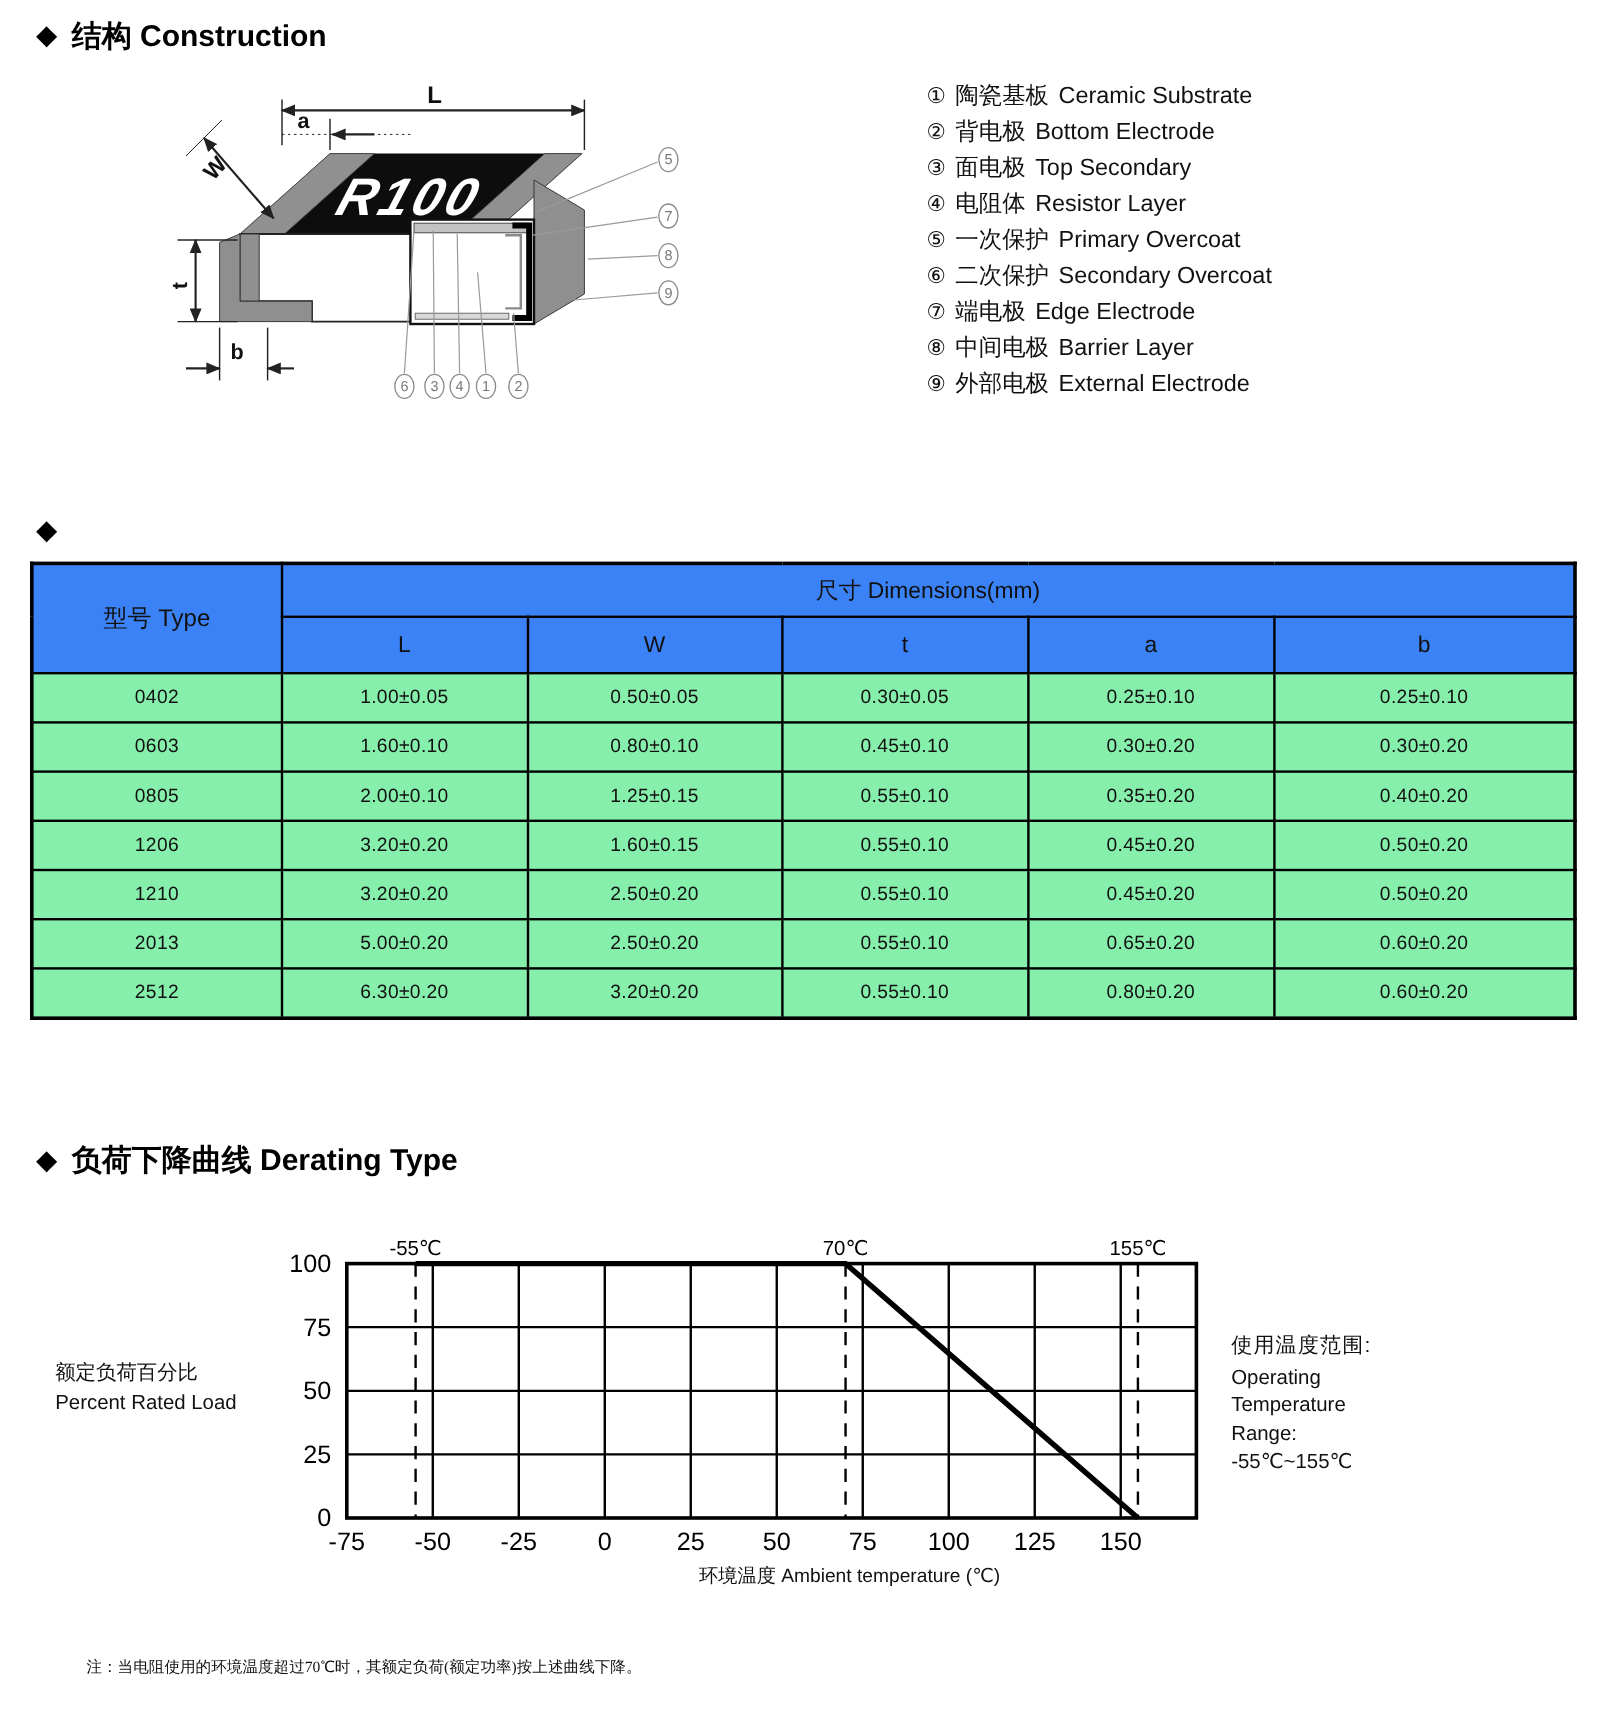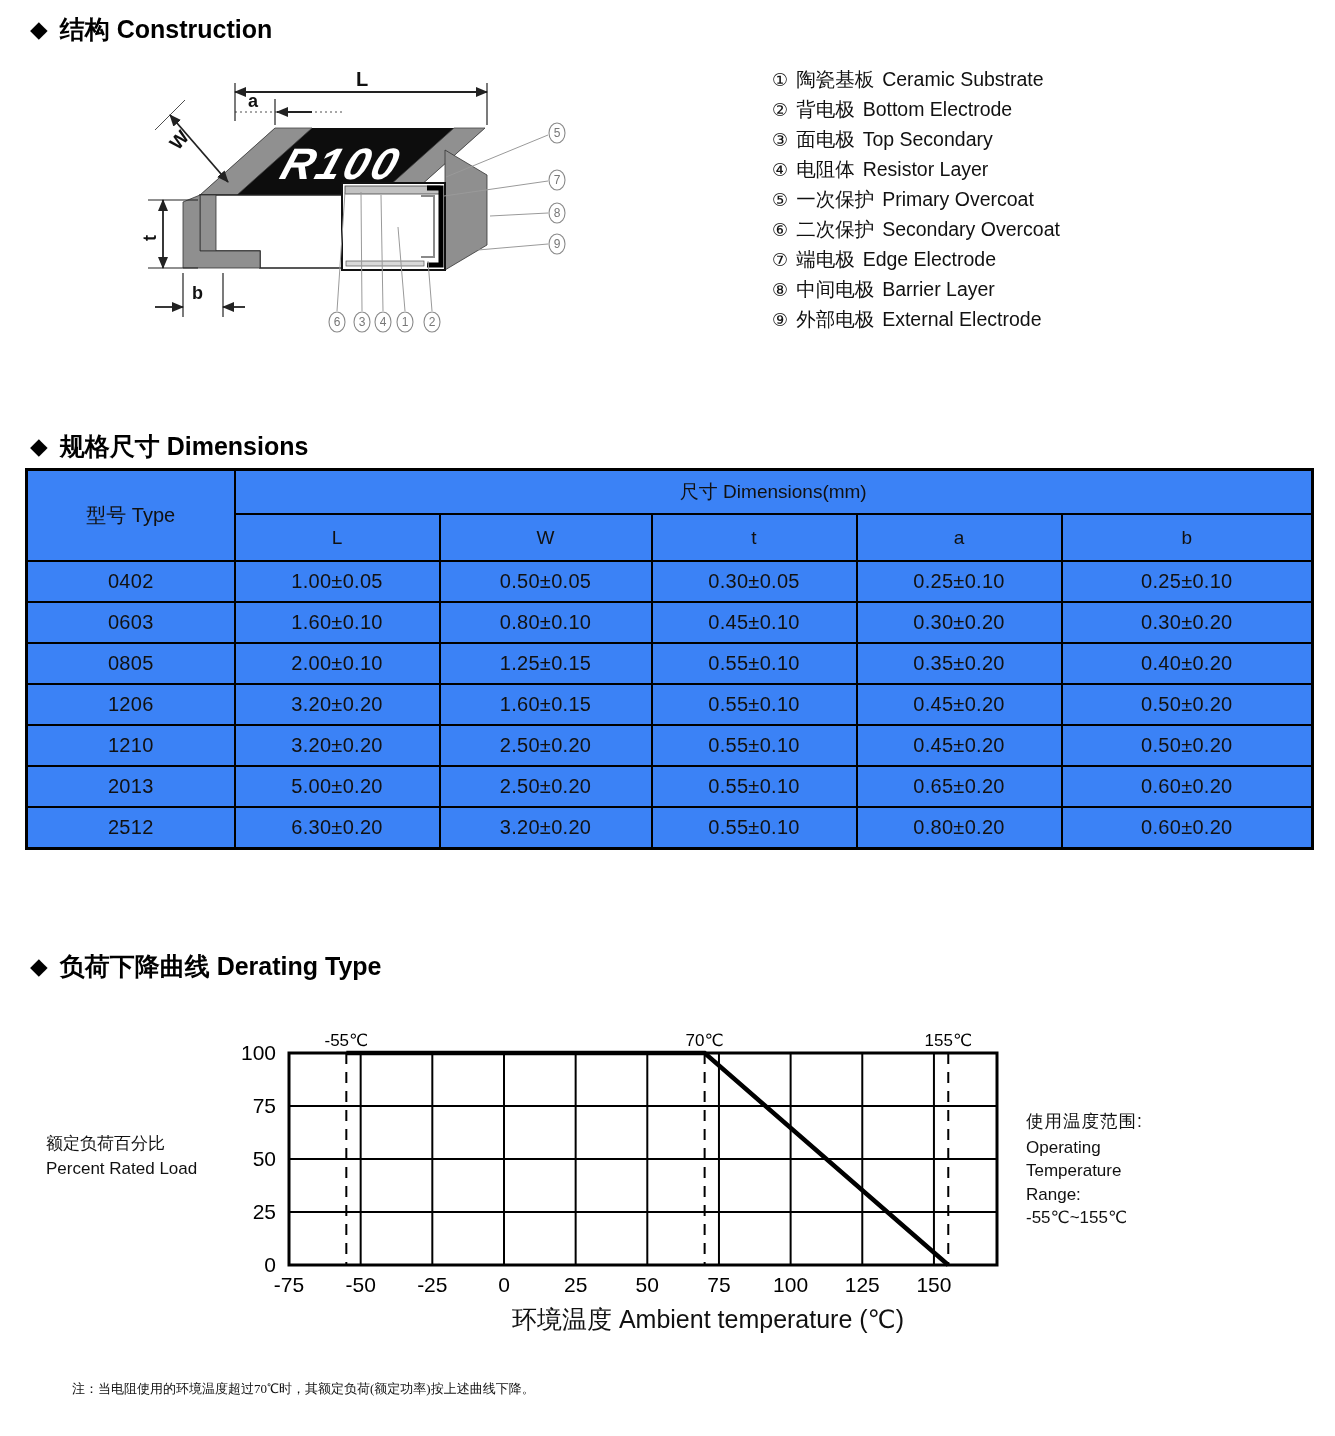--- a/index.html
+++ b/index.html
@@ -10,25 +10,25 @@
   .legend{position:absolute;left:772px;top:66px;list-style:none;margin:0;padding:0;font-size:19.5px;}
   .legend li{display:flex;align-items:baseline;gap:8px;height:30px;}
   .legend .lnum{font-size:18px;}
   
   .dim-table{position:absolute;left:25px;top:468px;border-collapse:collapse;table-layout:fixed;width:1286px;}
   .dim-table th,.dim-table td{border:2px solid #000;text-align:center;padding:0;font-weight:normal;}
   .dim-table{border:3px solid #000;}
   .dim-table thead th{background:#3b82f6;font-size:19px;}
   .dim-table .hr1 th{height:42px;}
   .dim-table .hr2 th{height:45px;}
-  .dim-table tbody td{height:39px;font-size:20px;letter-spacing:0.3px;background:#3b82f6;}
+  .dim-table tbody td{height:39px;font-size:16px;letter-spacing:0.3px;background:#86efac;}
   .dim-table th.type-h{font-size:20px;}
   
   .ylab{position:absolute;left:46px;top:1131px;width:200px;text-align:left;font-size:17px;line-height:25px;}
-  .xlab{position:absolute;left:352px;top:1303px;width:712px;text-align:center;font-size:25px;}
+  .xlab{position:absolute;left:352px;top:1303px;width:712px;text-align:center;font-size:16px;}
   .side-note{position:absolute;left:1026px;top:1062px;font-size:17px;line-height:23.5px;}
   .side-note div:first-child{font-size:17.5px;letter-spacing:1px;margin-bottom:2px;margin-top:48px;}
   
   .notes{position:absolute;left:72px;top:1344px;white-space:pre-wrap;}
   .notes .nzh{font-size:13px;margin-bottom:7px;font-family:Liberation Serif, serif;}
   svg text{font-family:"Liberation Sans","DejaVu Sans",sans-serif;}
   #chart-svg{position:absolute;left:0;top:1018px;}
   #diagram-svg{position:absolute;left:140px;top:55px;}
 </style>
 </head>
@@ -171,21 +171,20 @@
     </li>
     <li>
       <span class="lnum">⑨</span>
       <span class="lzh">外部电极</span>
       <span class="len">External Electrode</span>
     </li>
   </ul>
 
 <div class="sec-h" style="top:430px;">
   <span class="diamond">◆</span>
-  <span>规格尺寸 Dimensions</span>
 </div>
 
 <table class="dim-table">
   <colgroup>
     <col style="width:208px">
       <col style="width:205px">
       <col style="width:212px">
     <col style="width:205px">
       <col style="width:205px">
       <col style="width:251px">

